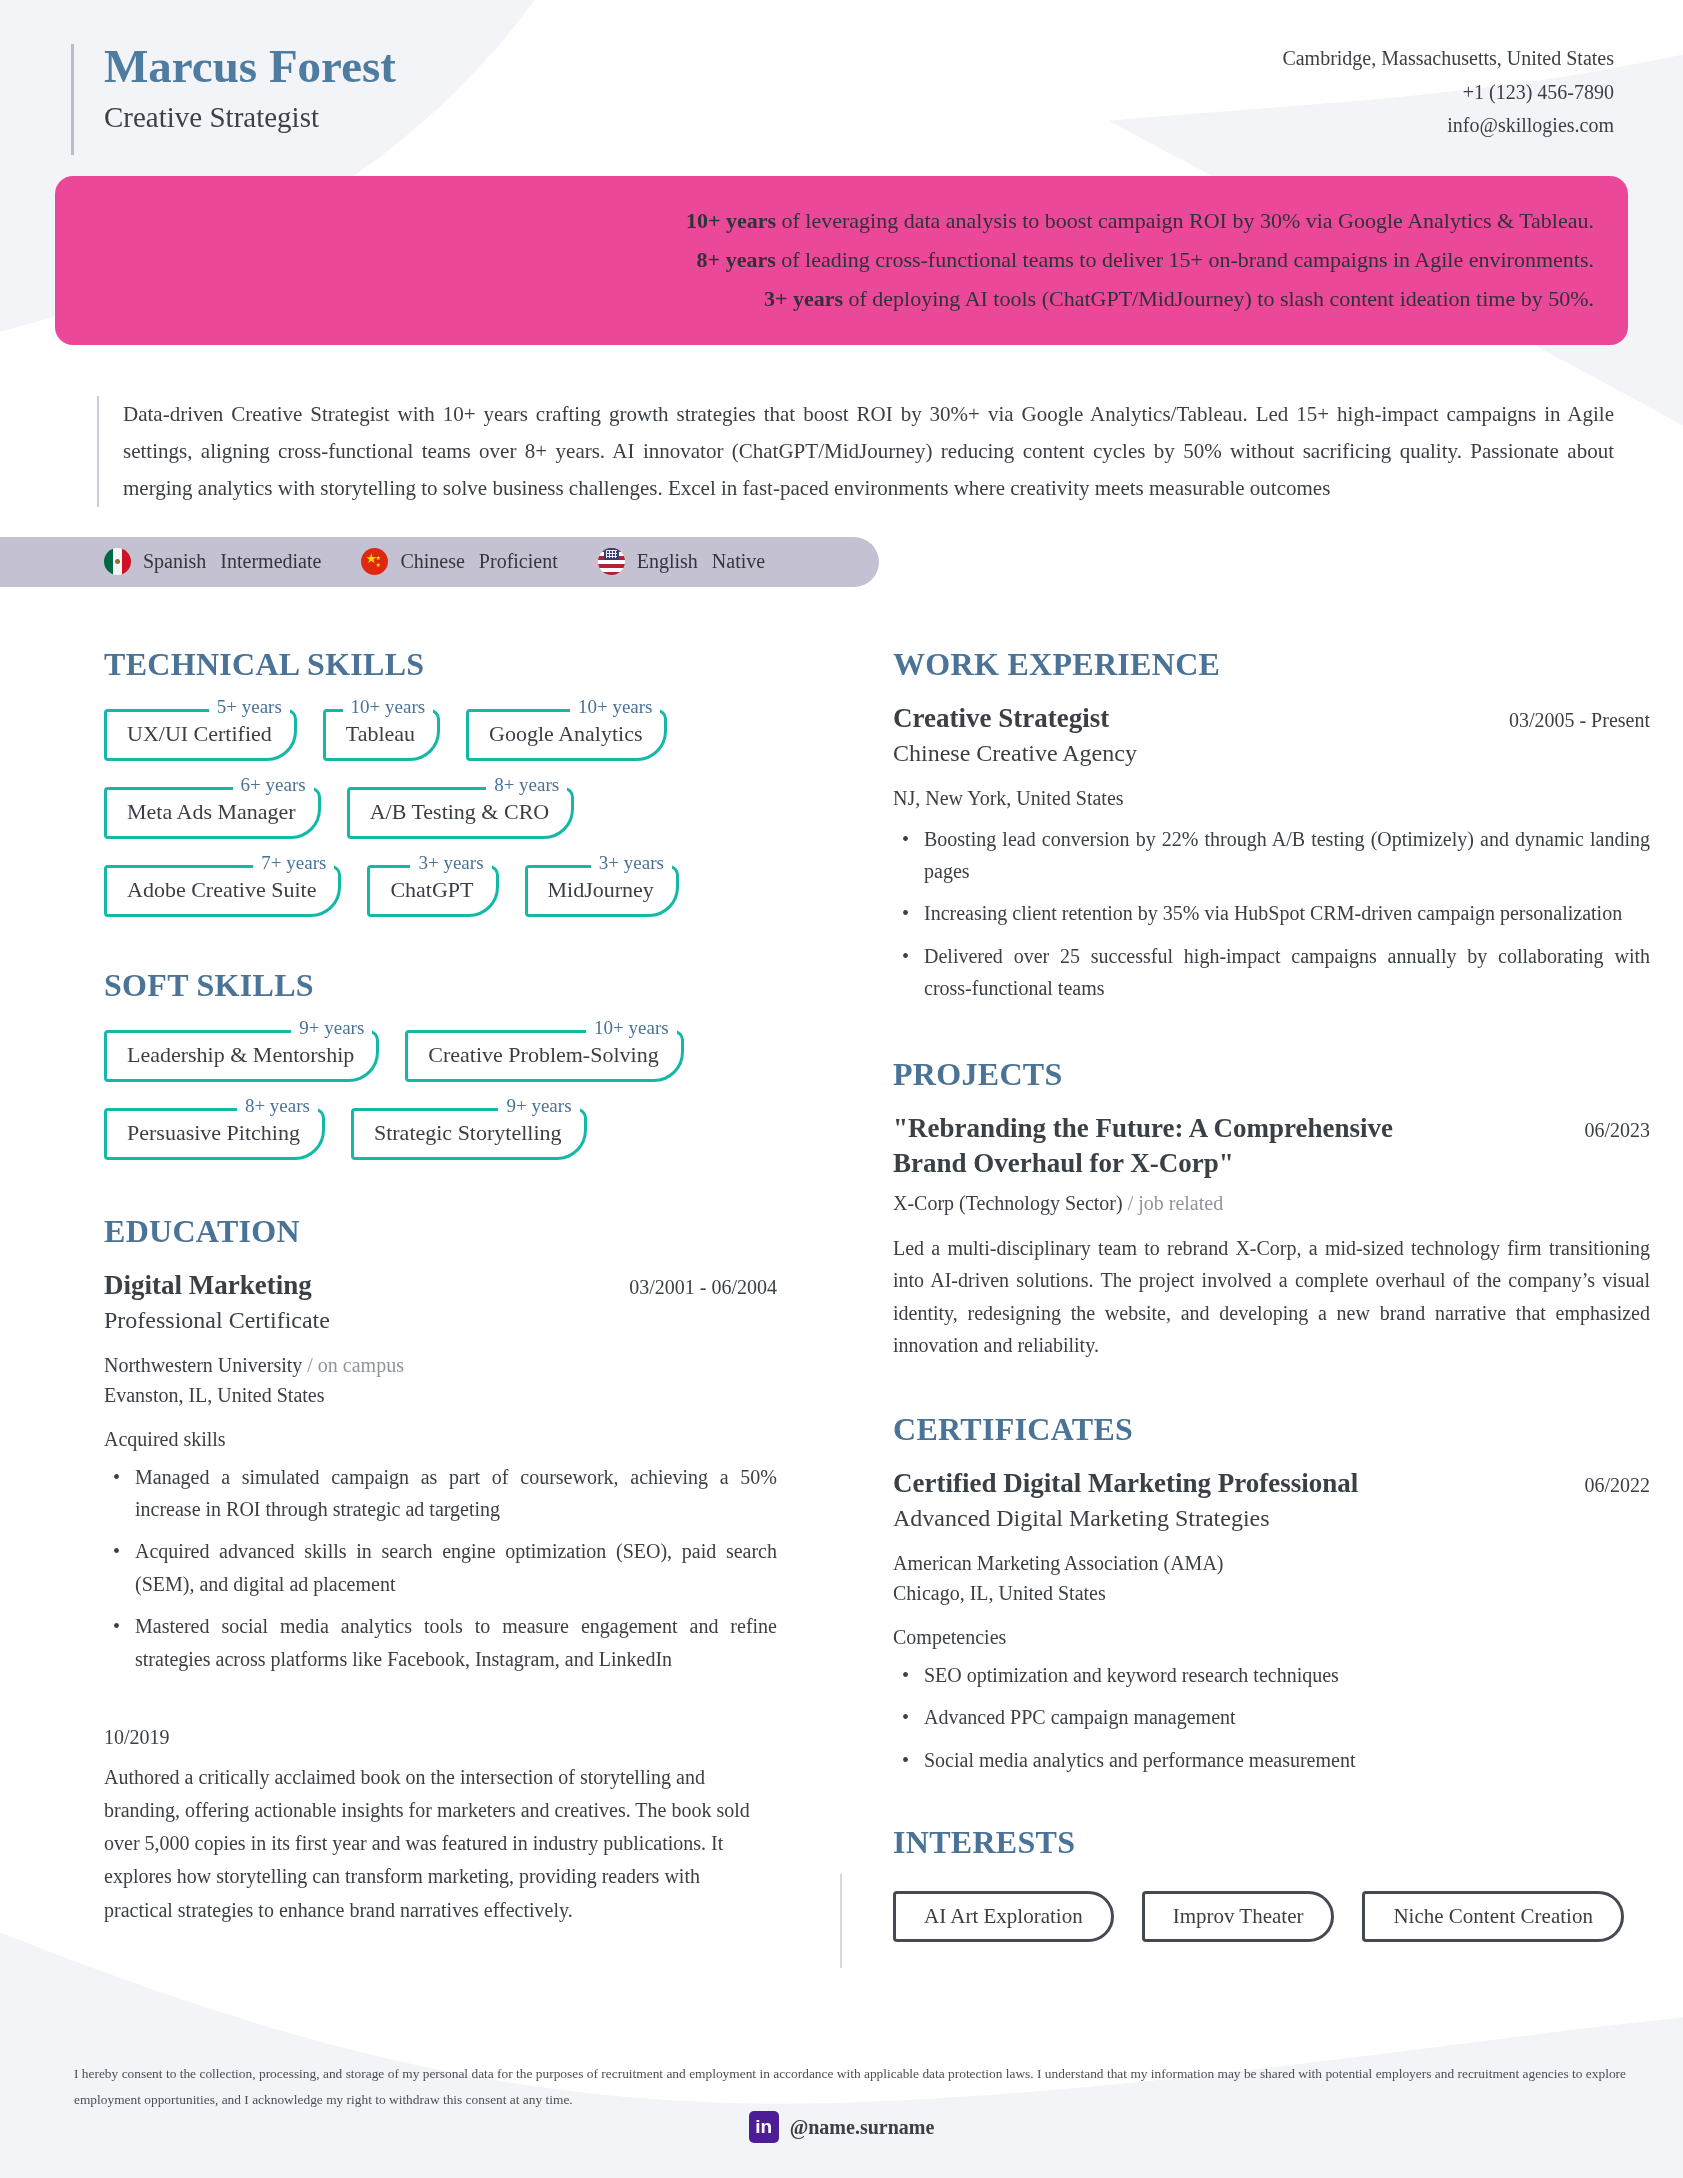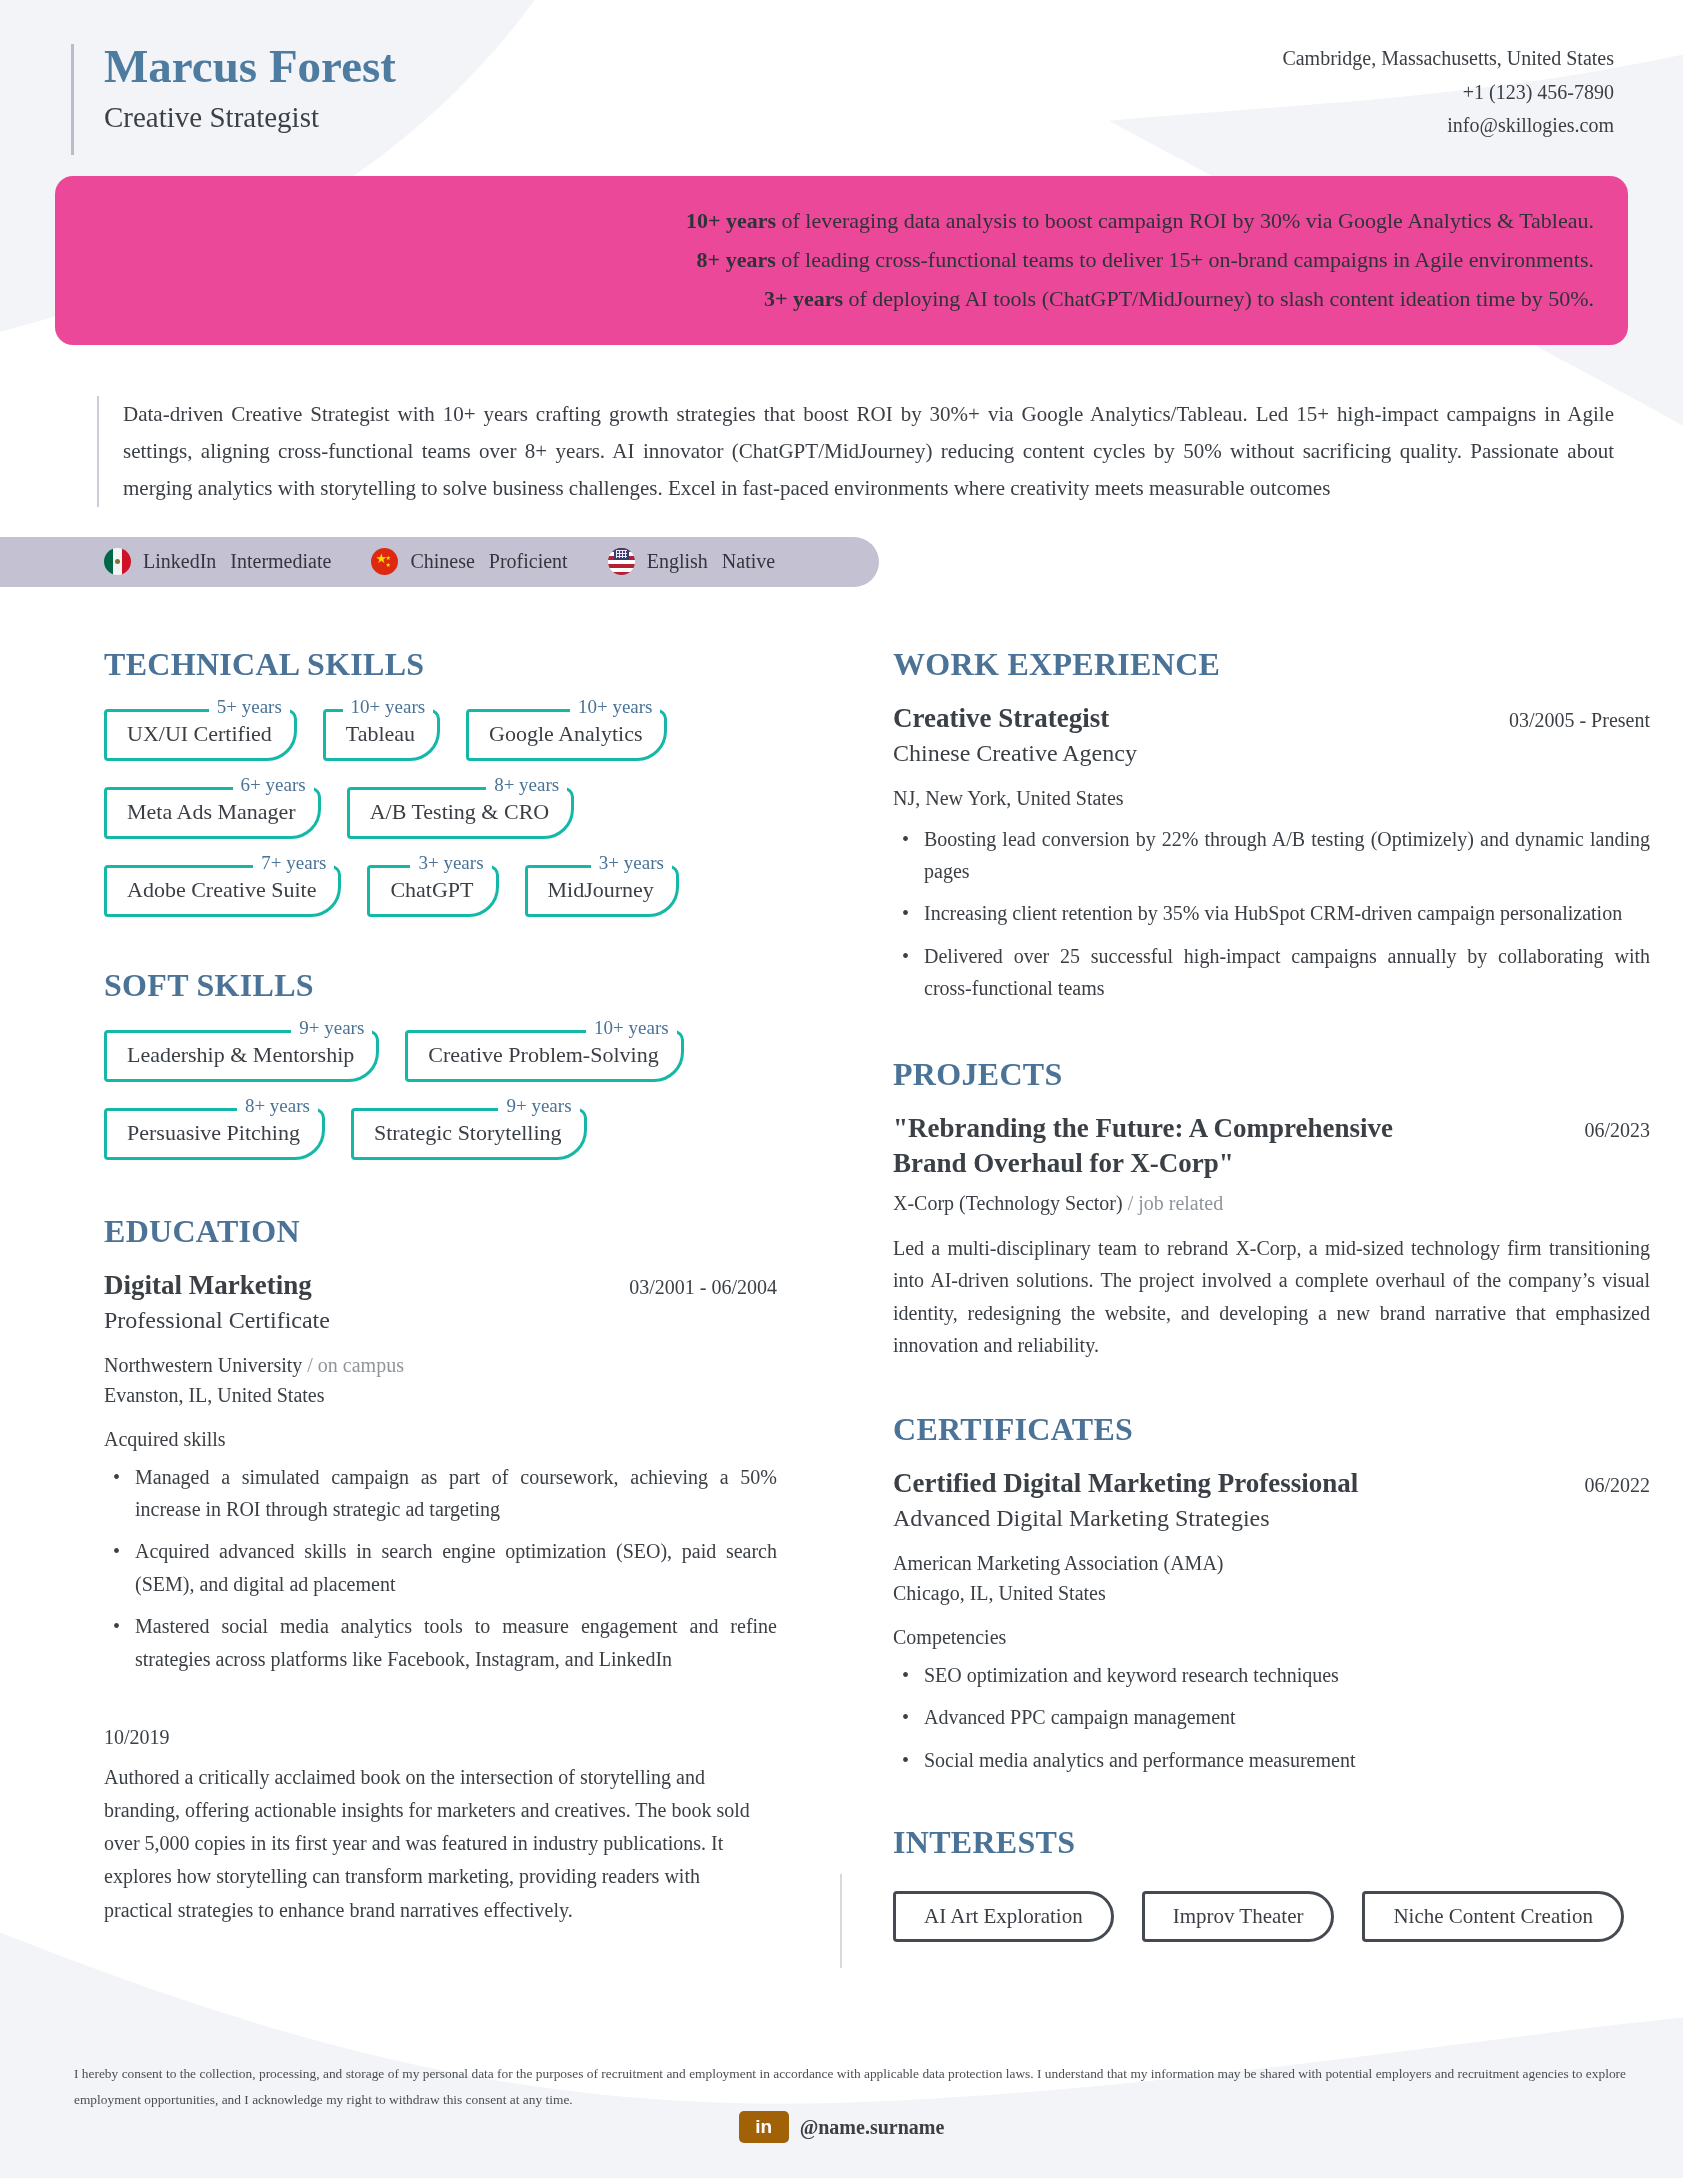--- a/index.html
+++ b/index.html
@@ -96,21 +96,21 @@
   
   .pill-row{display:flex;gap:28px;margin-top:30px;}
   .pill{border:3px solid #454a52;border-radius:4px 26px 26px 4px;padding:10px 28px;font-size:21px;color:#3a3f45;white-space:nowrap;font-family:Liberation Serif, serif;}
 
   .col-divider{position:absolute;left:840px;top:1874px;width:2px;height:94px;background:#d7d9df;z-index:1;}
 
   
   .consent{position:absolute;left:74px;right:57px;top:2061px;z-index:1;
     font-size:13.4px;line-height:1.95;text-align:justify;color:#4a4f55;}
   .linkedin-row{position:absolute;top:2111px;left:0;width:100%;display:flex;justify-content:center;align-items:center;gap:11px;z-index:1;}
-  .li-badge{width:50px;height:32px;background:#a16207;border-radius:5px;color:#ffffff;
+  .li-badge{width:30px;height:32px;background:#4c1d95;border-radius:5px;color:#ffffff;
     display:flex;align-items:center;justify-content:center;font-size:19px;font-weight:bold;
     font-family:"Liberation Sans", sans-serif;}
   .li-handle{font-size:20px;color:#3b4046;font-weight:bold;}
 </style>
 </head>
 <body>
 
 <svg class="decor" viewBox="0 0 1700 2200" xmlns="http://www.w3.org/2000/svg">
   <path d="M0,0 L540,0 C430,152 250,272 0,335 Z" fill="#f3f4f8"></path>
   <path d="M1700,55 C1480,102 1290,106 1120,122 C1310,225 1520,330 1700,430 Z" fill="#f3f4f8"></path>
@@ -138,21 +138,21 @@
 
   <div class="summary">Data-driven Creative Strategist with 10+ years crafting growth strategies that boost ROI by 30%+ via Google Analytics/Tableau. Led 15+ high-impact campaigns in Agile settings, aligning cross-functional teams over 8+ years. AI innovator (ChatGPT/MidJourney) reducing content cycles by 50% without sacrificing quality. Passionate about merging analytics with storytelling to solve business challenges. Excel in fast-paced environments where creativity meets measurable outcomes</div>
 
   <div class="lang-bar">
     <div class="lang-item">
       <span class="flag flag-mx">
           <div class="g"></div>
           <div class="w"></div>
           <div class="r"></div>
         </span>
-      <span>LinkedIn</span>
+      <span>Spanish</span>
       <span class="lang-level">Intermediate</span>
     </div>
     <div class="lang-item">
       <span class="flag flag-cn"></span>
       <span>Chinese</span>
       <span class="lang-level">Proficient</span>
     </div>
     <div class="lang-item">
       <span class="flag flag-us"></span>
       <span>English</span>

